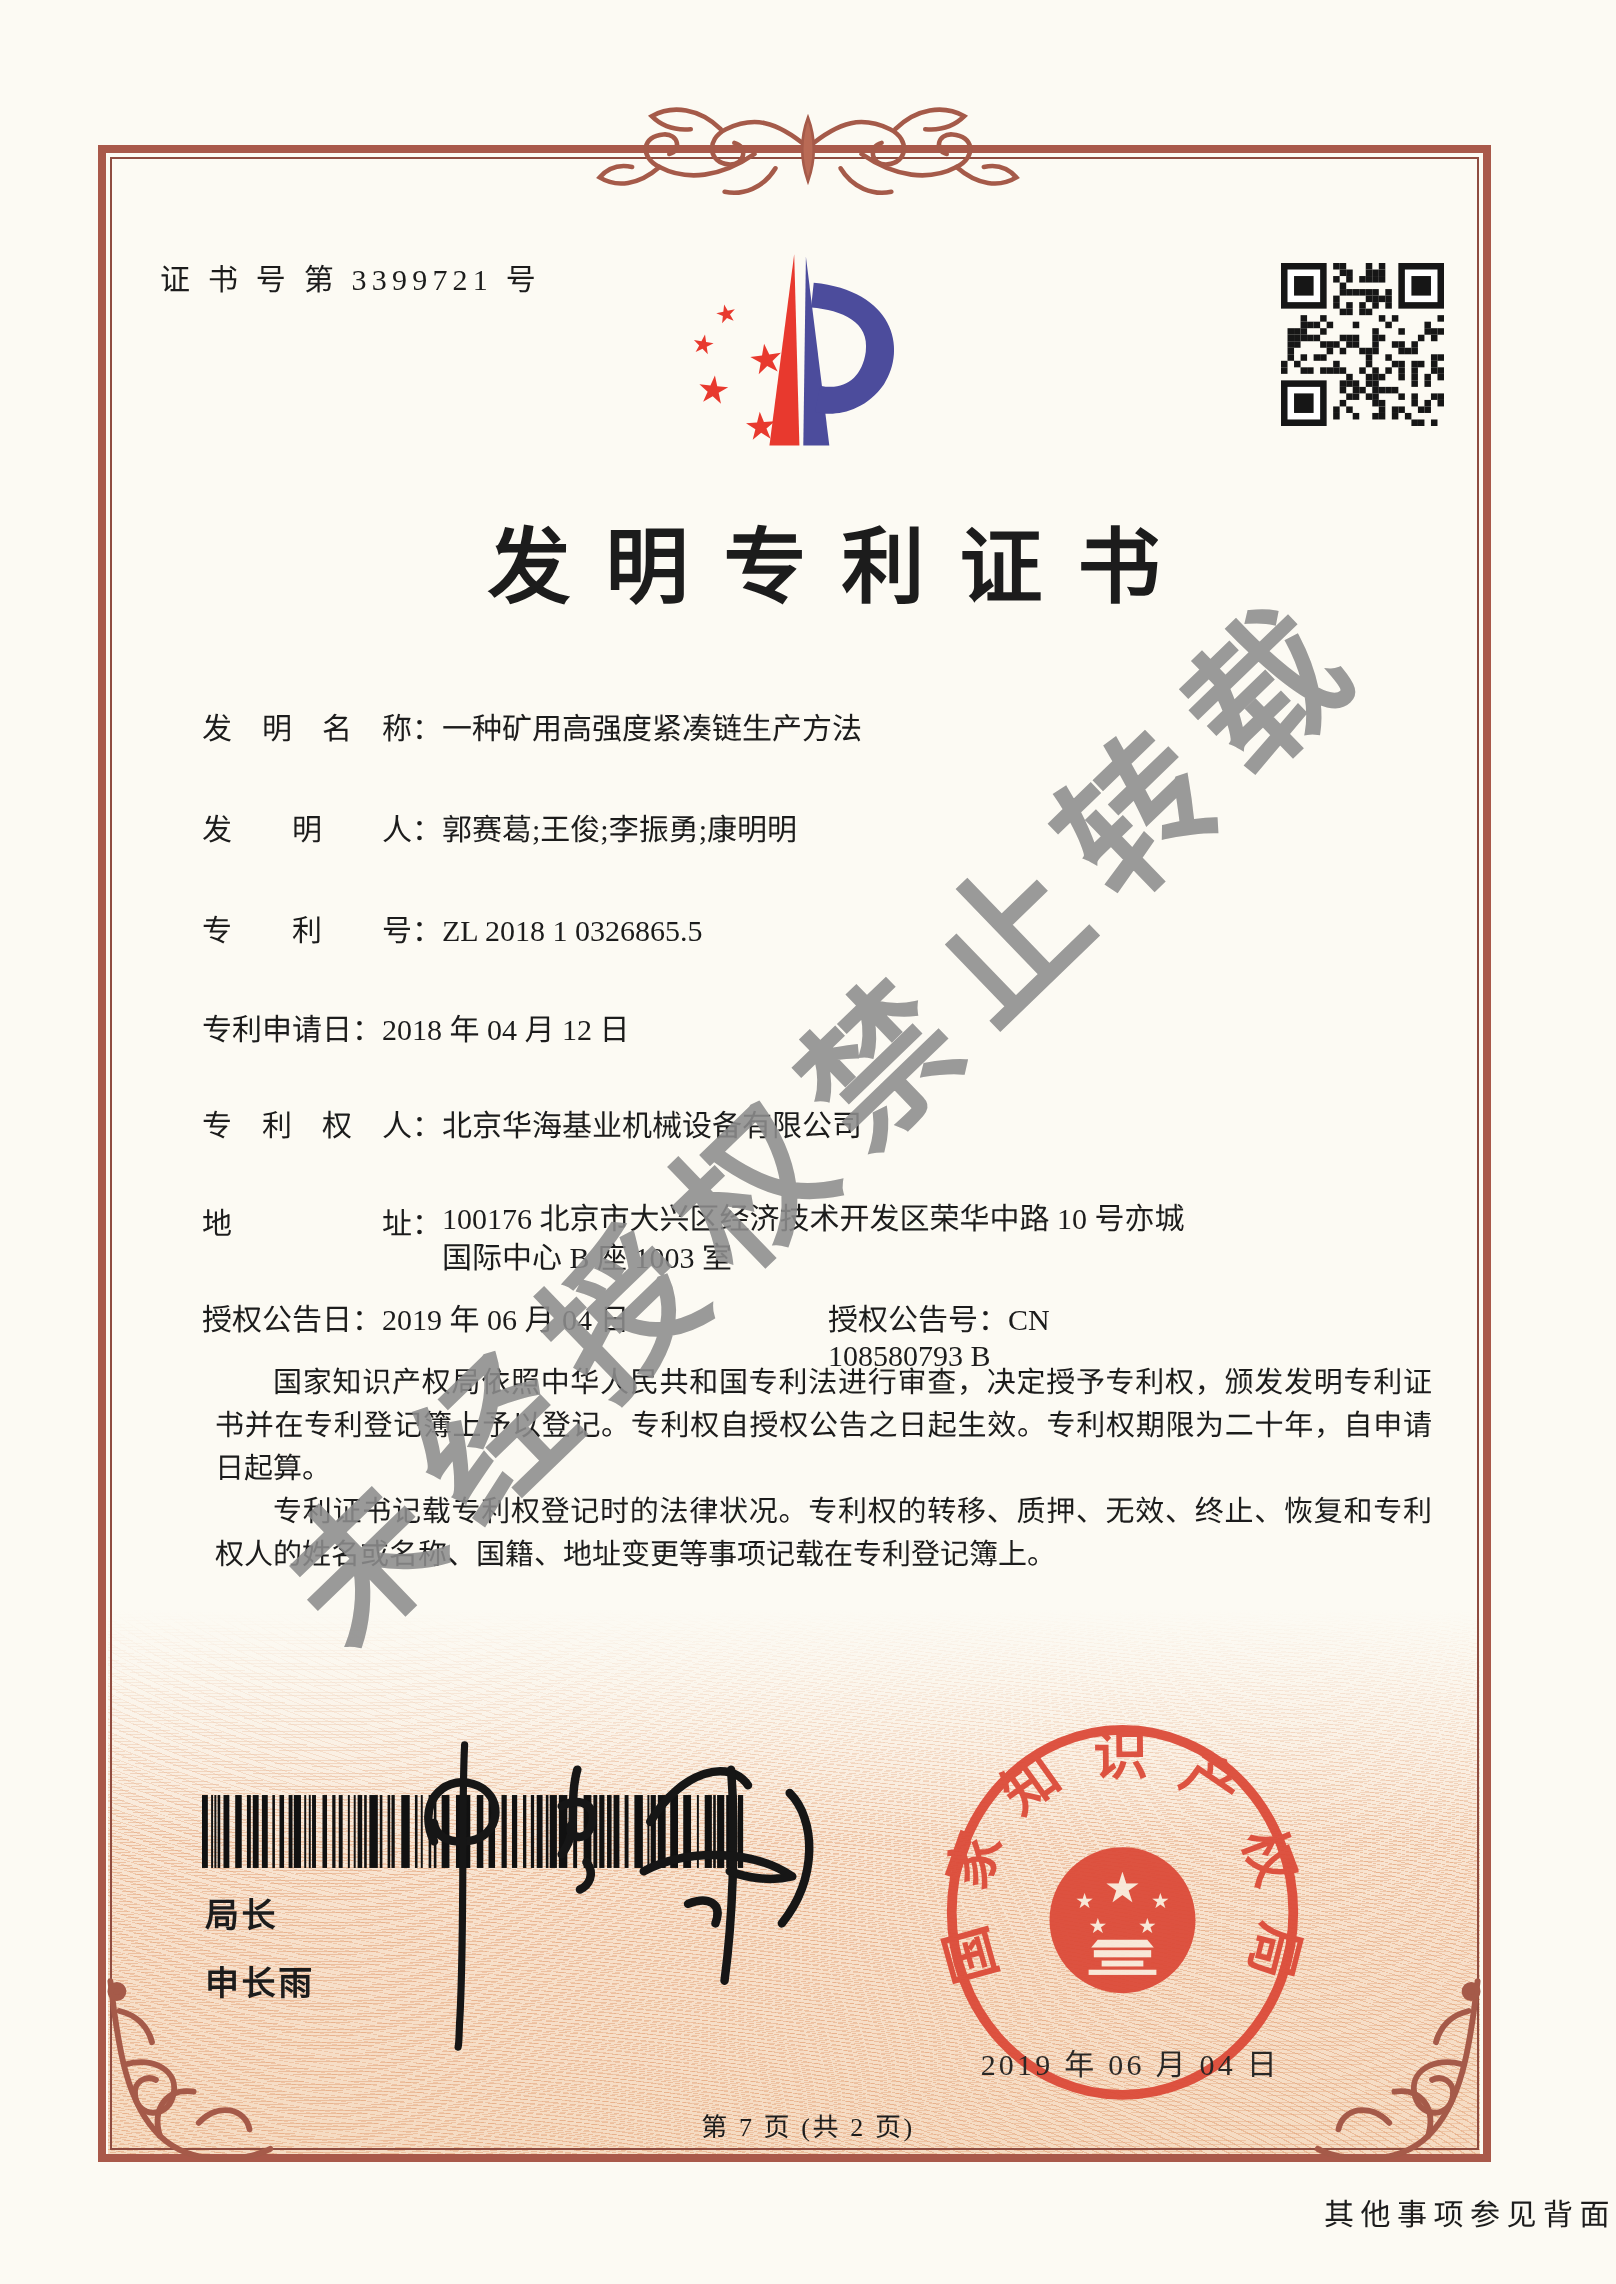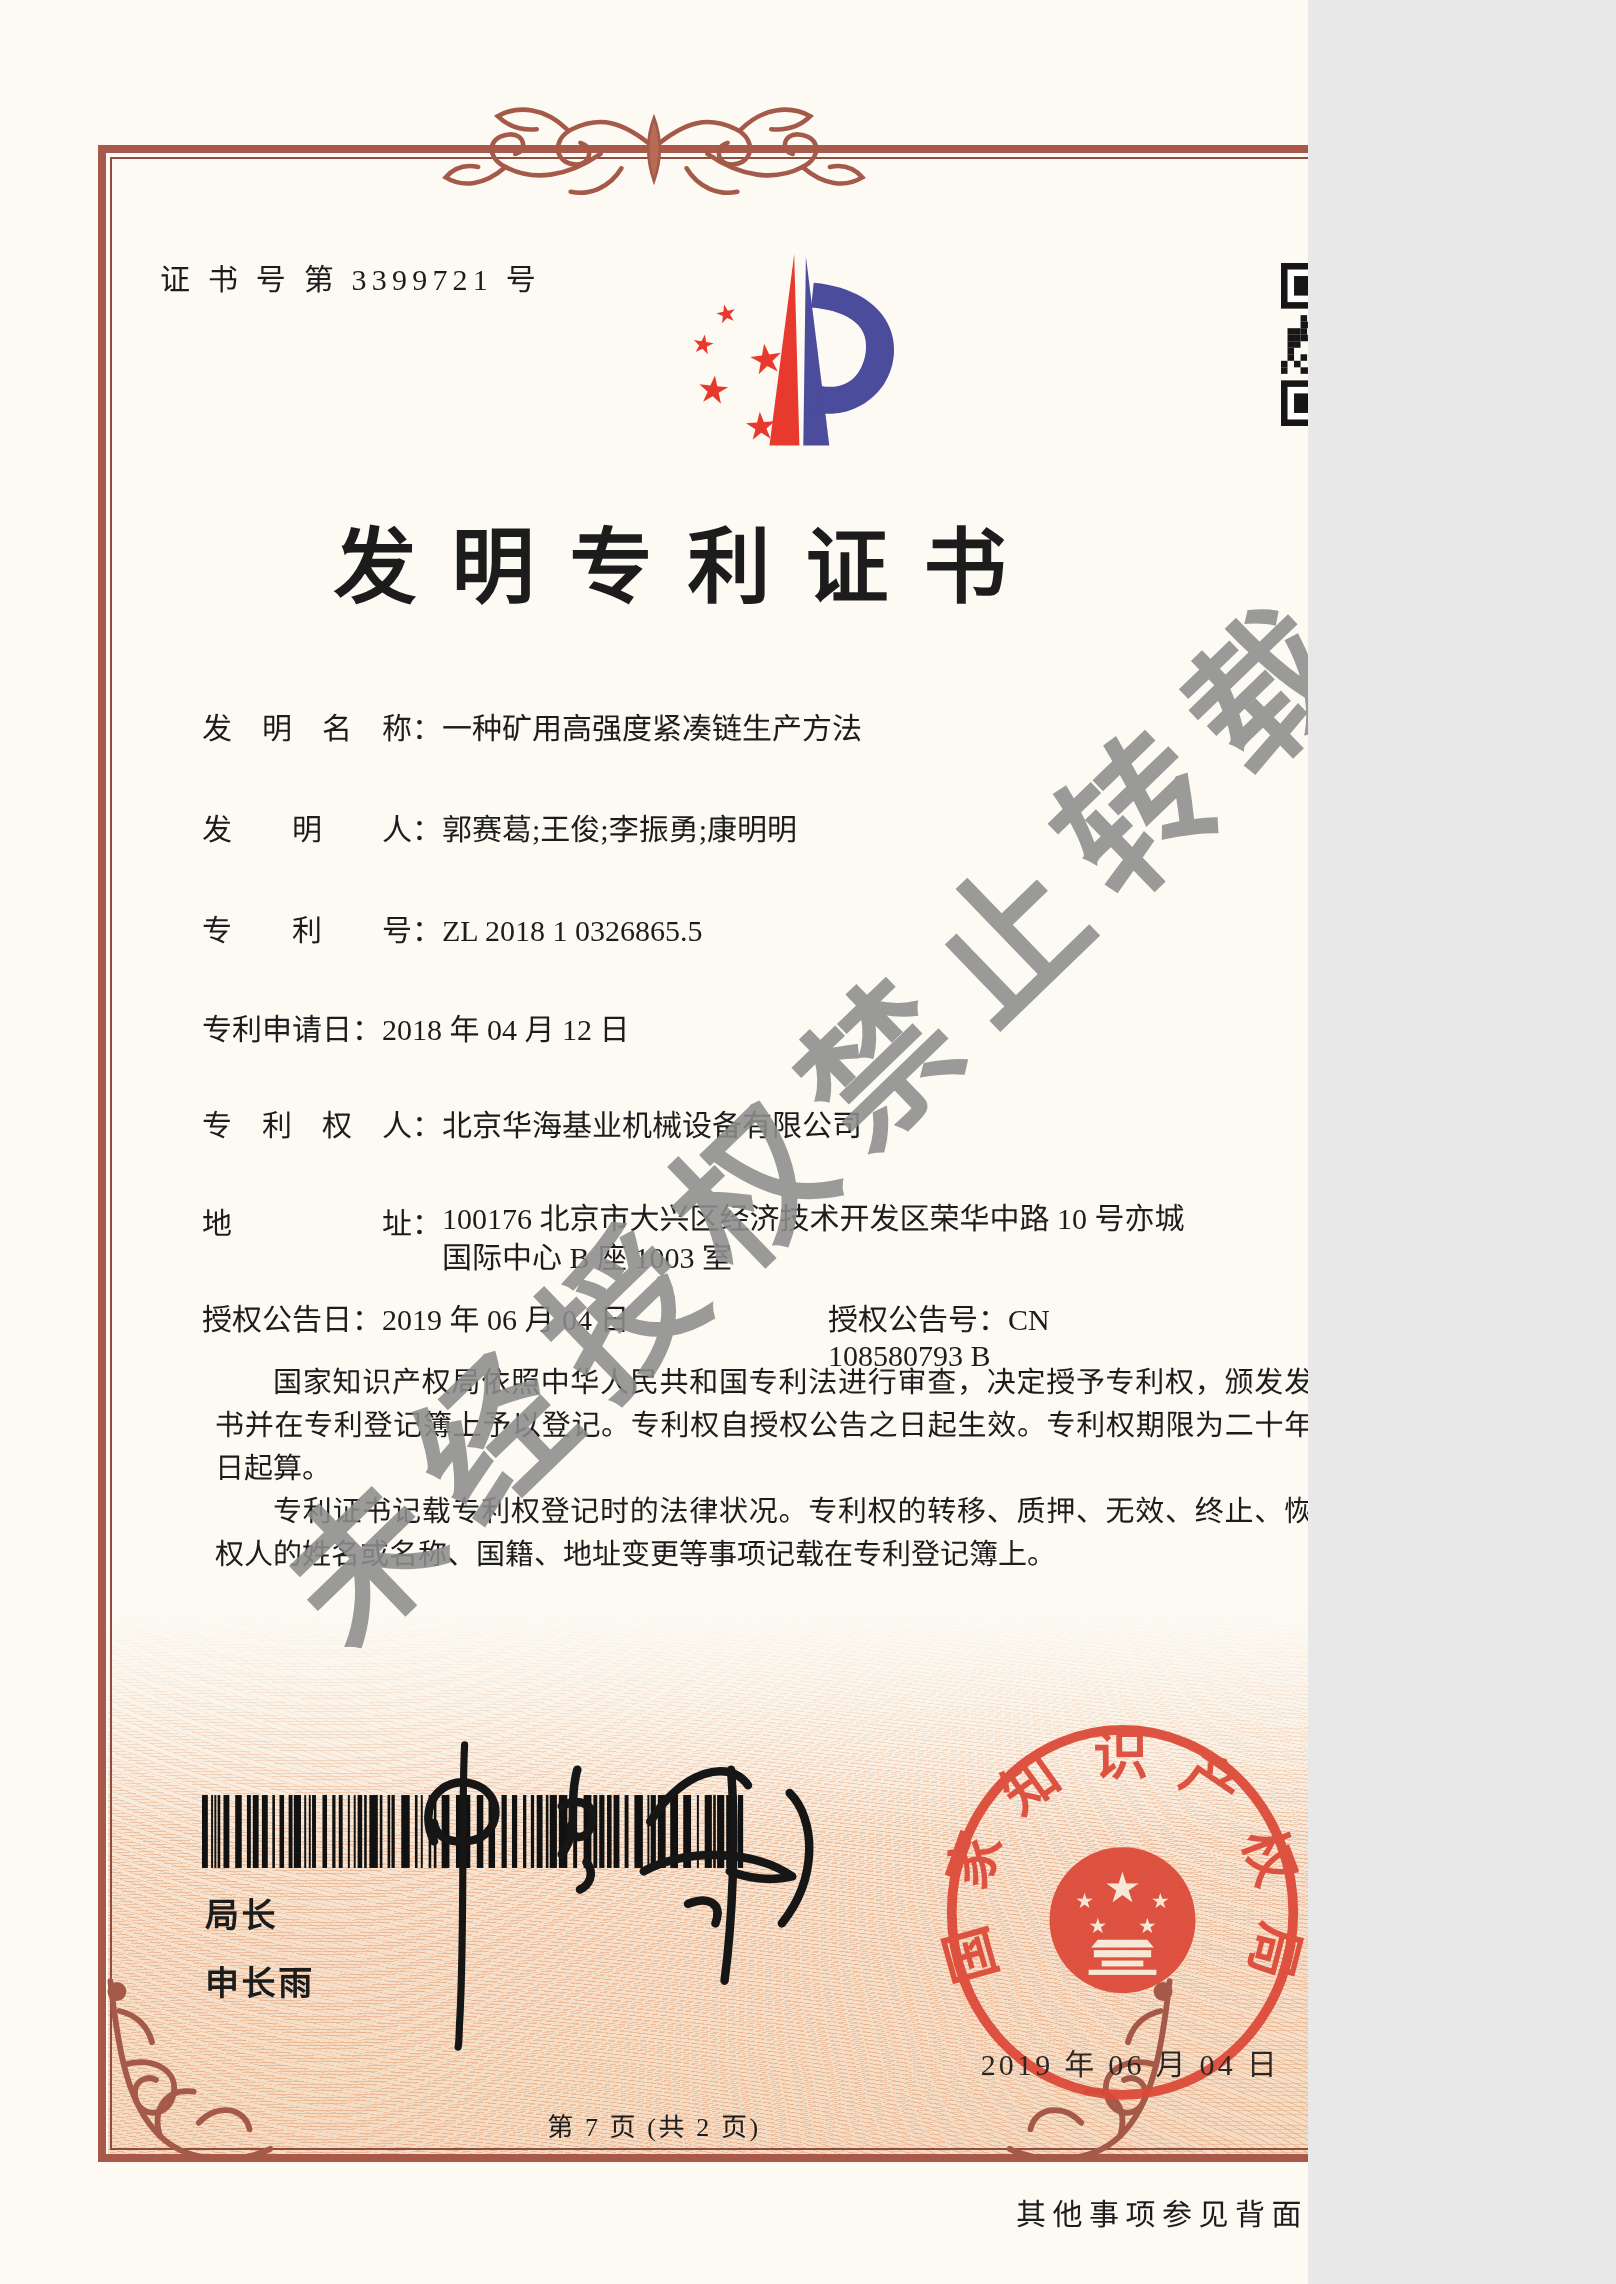--- a/index.html
+++ b/index.html
@@ -1,19 +1,19 @@
 <!DOCTYPE html>
 <html lang="zh-CN" style="--ink: #1c1c1c; --border-brown: #a9594a; --seal-red: #dc4a38; --logo-red: #e8392e; --logo-blue: #4c4c9c; --watermark-gray: #8d8d8d;font-size:10.4px"><head>
 <meta charset="utf-8">
 <style>
   html,body{margin:0;padding:0;}
   body{background:#e8e8e8;}
   .page{
     position:relative;
-    width:1308px;height:2284px;
+    width:1616px;height:2284px;
     background:#fcfaf3;
     overflow:hidden;
     font-family:"Liberation Serif","DejaVu Serif",serif;
     color:var(--ink,#1c1c1c);
   }
   
   .frame{
     position:absolute;left:98px;top:145px;width:1393px;height:2017px;
     border:8.5px solid var(--border-brown,#a9594a);
     box-sizing:border-box;

